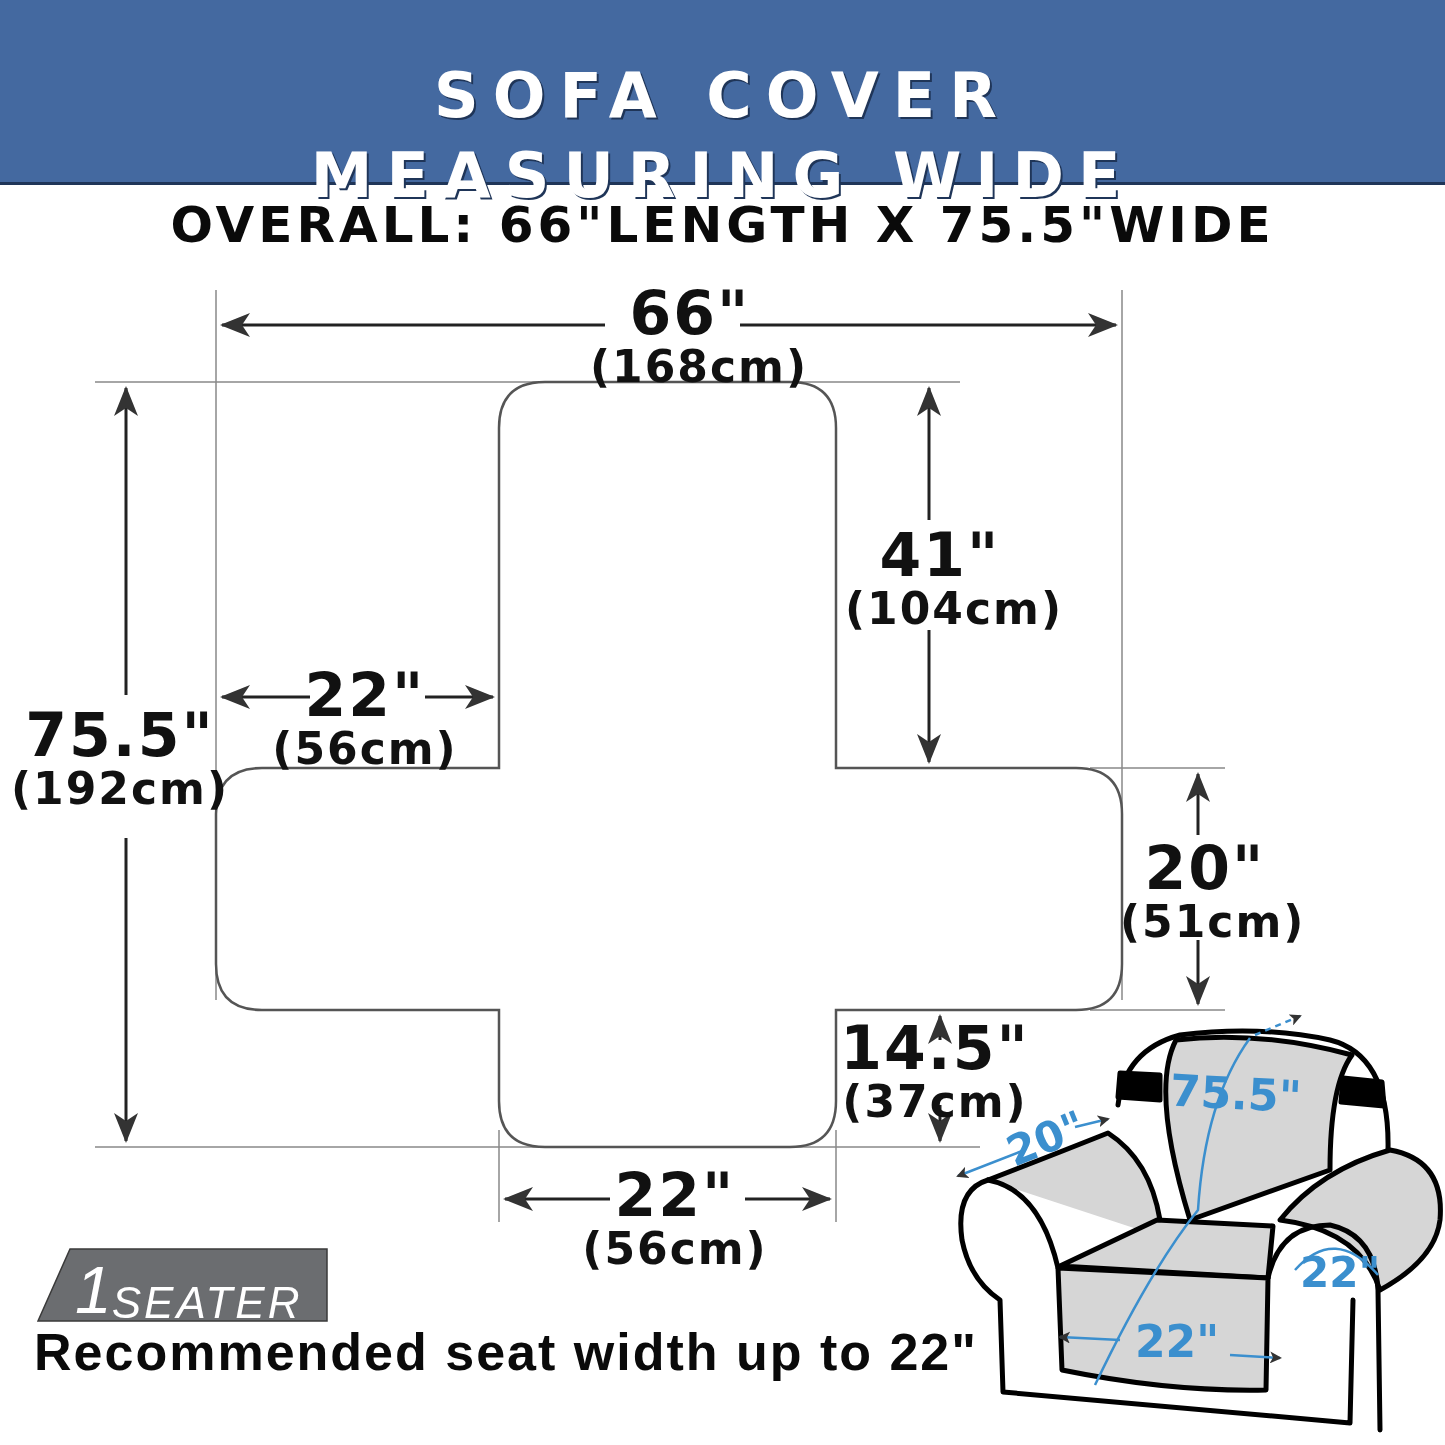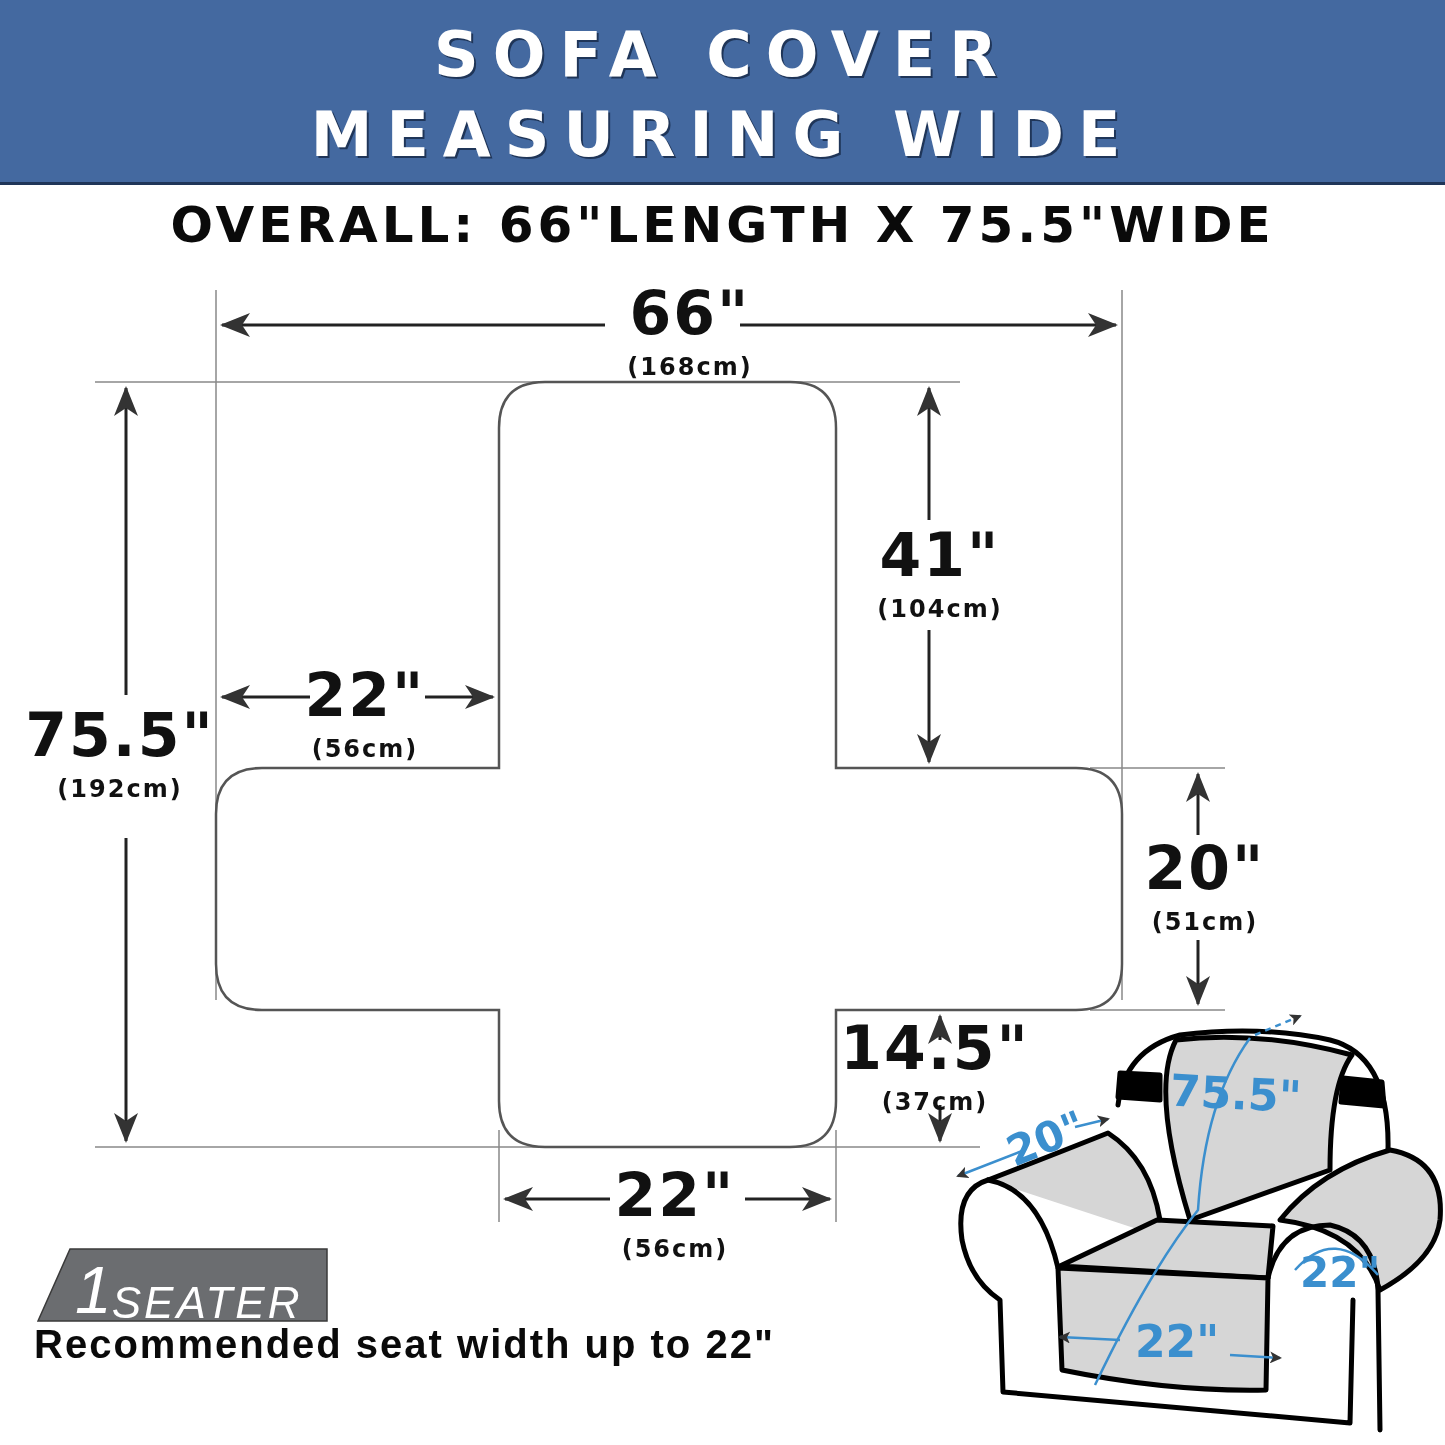--- a/index.html
+++ b/index.html
@@ -1,29 +1,29 @@
 <!DOCTYPE html>
 <html><head>
   <meta charset="utf-8">
   <style>
     html, body { margin: 0; padding: 0; background: #ffffff; }
     body { width: 1445px; height: 1445px; position: relative; overflow: hidden; font-family: "DejaVu Sans", sans-serif; }
     .header { position: absolute; left: 0; top: 0; width: 1445px; height: 182px; background: #4469a0; border-bottom: 3px solid #1f3558; }
-    .header .line { position: absolute; left: 0; width: 1445px; text-align: center; color: #ffffff; font-weight: bold; font-size: 62px; letter-spacing: 14px; text-shadow: 2px 2px 0 #1f3558; font-family: "DejaVu Sans", sans-serif; }
+    .header .line { position: absolute; left: 0; width: 1445px; text-align: center; color: #ffffff; font-weight: bold; font-size: 62px; letter-spacing: 14px; text-shadow: 2px 2px 0 #1f3558; font-family: "DejaVu Sans", sans-serif; margin-top: 41px; }
     .header .l1 { top: 18px; }
     .header .l2 { top: 98px; }
     .overall { position: absolute; left: 0; top: 196px; width: 1445px; text-align: center; font-size: 50px; font-weight: bold; letter-spacing: 4px; color: #0a0a0a; font-family: "DejaVu Sans", sans-serif; }
     svg.diagram { position: absolute; left: 0; top: 0; }
     .dim { position: absolute; text-align: center; color: #111; font-family: "DejaVu Sans", sans-serif; font-weight: bold; line-height: 1; }
     .dim .big { display: block; font-size: 60px; letter-spacing: 2px; }
-    .dim .small { display: block; font-size: 24px; letter-spacing: 2px; margin-top: 12px; }
+    .dim .small { display: block; font-size: 44px; letter-spacing: 2px; margin-top: 2px; }
     .badge-text { position: absolute; left: 75px; top: 1252px; color: #fff; font-style: italic; font-family: "Liberation Sans", sans-serif; }
     .badge-num { font-size: 66px; font-weight: normal; vertical-align: bottom; }
     .badge-word { font-size: 44px; letter-spacing: 3px; }
-    .recommend { position: absolute; left: 34px; top: 1322px; font-size: 40px; font-weight: bold; letter-spacing: 2px; color: #0a0a0a; font-family: "Liberation Sans", sans-serif; }
+    .recommend { position: absolute; left: 34px; top: 1322px; font-size: 52px; font-weight: bold; letter-spacing: 2px; color: #0a0a0a; font-family: "Liberation Sans", sans-serif; }
     .blue-label { position: absolute; color: #3b8fce; font-weight: bold; font-family: "DejaVu Sans", sans-serif; line-height: 1; background: transparent; }
   </style>
 </head>
 <body>
 
 <div class="header">
   <div class="line l1">SOFA COVER</div>
   <div class="line l2">MEASURING WIDE</div>
 </div>
 

